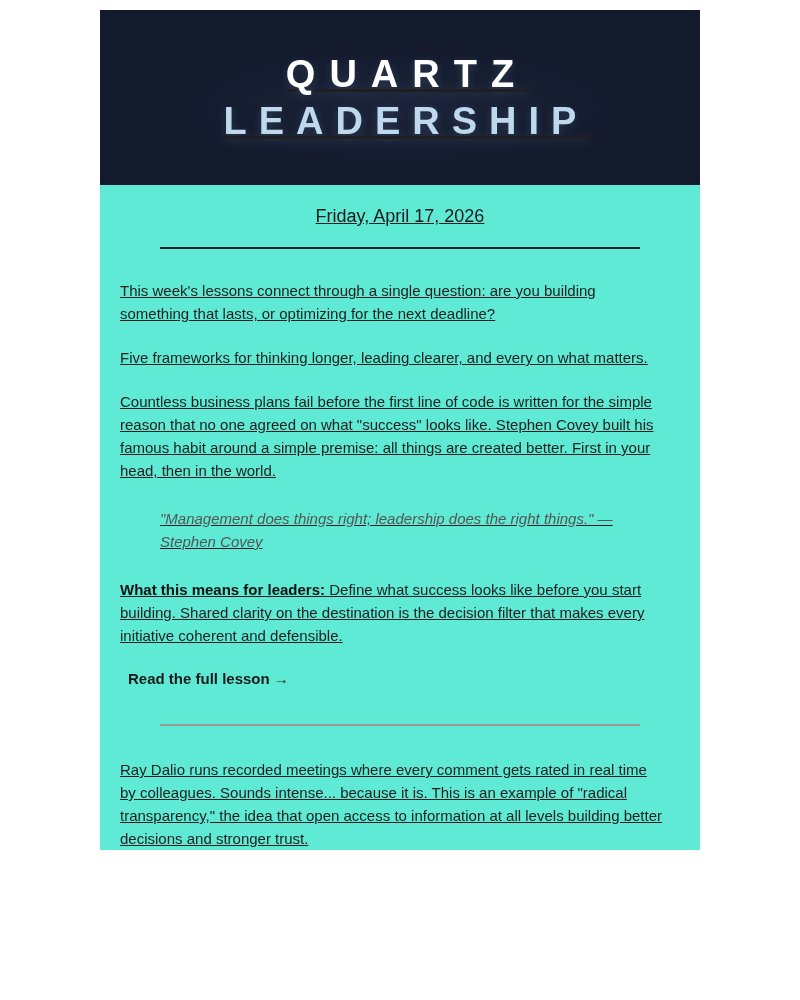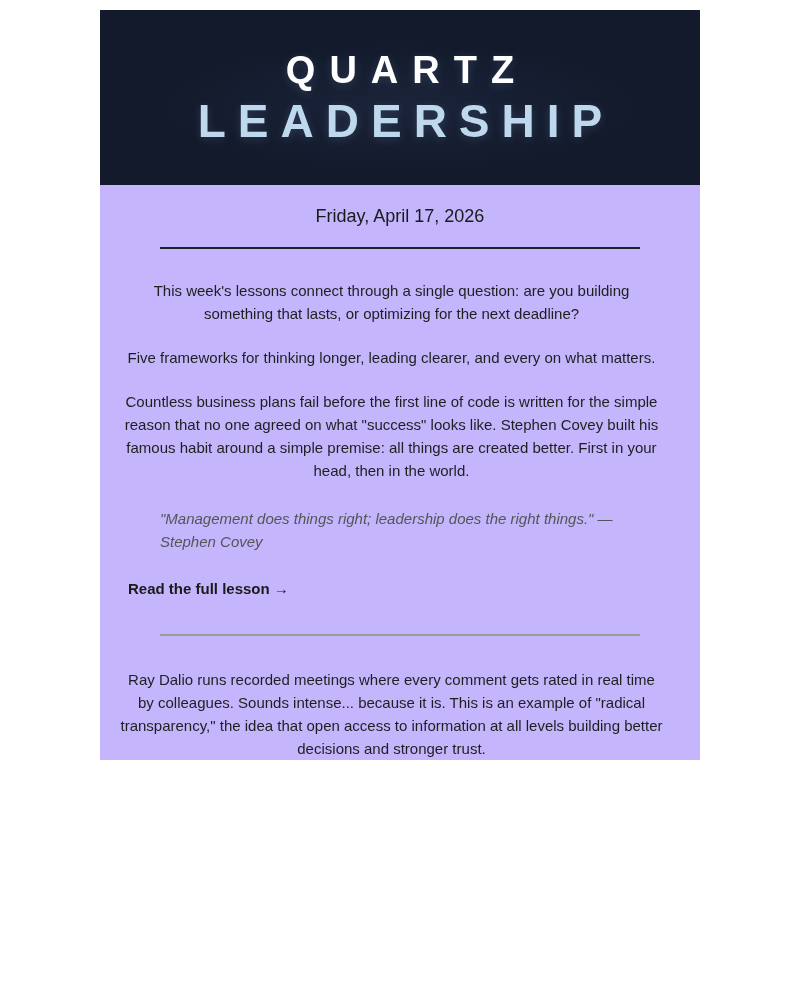--- a/index.html
+++ b/index.html
@@ -18,21 +18,22 @@
     background:#ffffff;
     width:800px;
     min-height:1000px;
     font-family:"Liberation Sans","DejaVu Sans",sans-serif;
     color:var(--text);
     -webkit-font-smoothing:antialiased;
   }
   .email-container{
     width:600px;
     margin:10px auto 0 auto;
-    background:#c4b5fd;
+    background:#5eead4;
+    text-decoration:underline;
   }
   .masthead{
     height:175px;
     background:var(--header-bg);
     background-image:radial-gradient(ellipse 340px 90px at 50% 55%, rgba(90,120,170,0.10), rgba(0,0,0,0) 70%);
     display:flex;
     flex-direction:column;
     justify-content:center;
     align-items:center;
     gap:9px;
@@ -41,21 +42,21 @@
     color:var(--brand-primary);
     font-size:38px;
     font-weight:700;
     letter-spacing:14px;
     padding-left:14px; 
     line-height:1;
     text-shadow:0 2px 10px rgba(160,190,230,0.18);
   }
   .brand-line2{
     color:var(--brand-secondary);
-    font-size:46px;
+    font-size:38px;
     font-weight:700;
     letter-spacing:12px;
     padding-left:12px;
     line-height:1;
     text-shadow:0 2px 10px rgba(160,190,230,0.18);
   }
   .content{
     padding:0 20px;
   }
   .issue-date{
@@ -69,21 +70,20 @@
     width:480px;
     border:none;
     margin:20px auto 30px auto;
   }
   .divider.dark{ border-top:2px solid var(--divider-dark); }
   .divider.gray{ border-top:2px solid var(--divider-gray); margin:36px auto 32px auto; }
   p.body-text{
     font-size:15px;
     line-height:23px;
     margin:0 17px 21px 0;
-    text-align:center;
   }
   h2.section-heading{
     font-size:17.5px;
     line-height:22px;
     font-weight:700;
     color:var(--heading-text);
     margin:43px 0 26px 0;
   }
   blockquote.pull-quote{
     margin:25px 45px 25px 40px;
@@ -119,20 +119,21 @@
   <hr class="divider dark">
 
   <div class="content">
 
     <p class="body-text">This week's lessons connect through a single question: are you building something that lasts, or optimizing for the next deadline?</p>
     <p class="body-text">Five frameworks for thinking longer, leading clearer, and every on what matters.</p>
 
     <section>
       <p class="body-text">Countless business plans fail before the first line of code is written for the simple reason that no one agreed on what "success" looks like. Stephen Covey built his famous habit around a simple premise: all things are created better. First in your head, then in the world.</p>
       <blockquote class="pull-quote">"Management does things right; leadership does the right things." — Stephen Covey</blockquote>
+      <p class="body-text"><span class="takeaway-label">What this means for leaders:</span> <span>Define what success looks like before you start building. Shared clarity on the destination is the decision filter that makes every initiative coherent and defensible.</span></p>
       <a class="cta-link" href="#">Read the full lesson →</a>
     </section>
 
     <hr class="divider gray">
 
     <section>
       <p class="body-text">Ray Dalio runs recorded meetings where every comment gets rated in real time by colleagues. Sounds intense... because it is. This is an example of "radical transparency," the idea that open access to information at all levels building better decisions and stronger trust.</p>
 
     </section>
 

